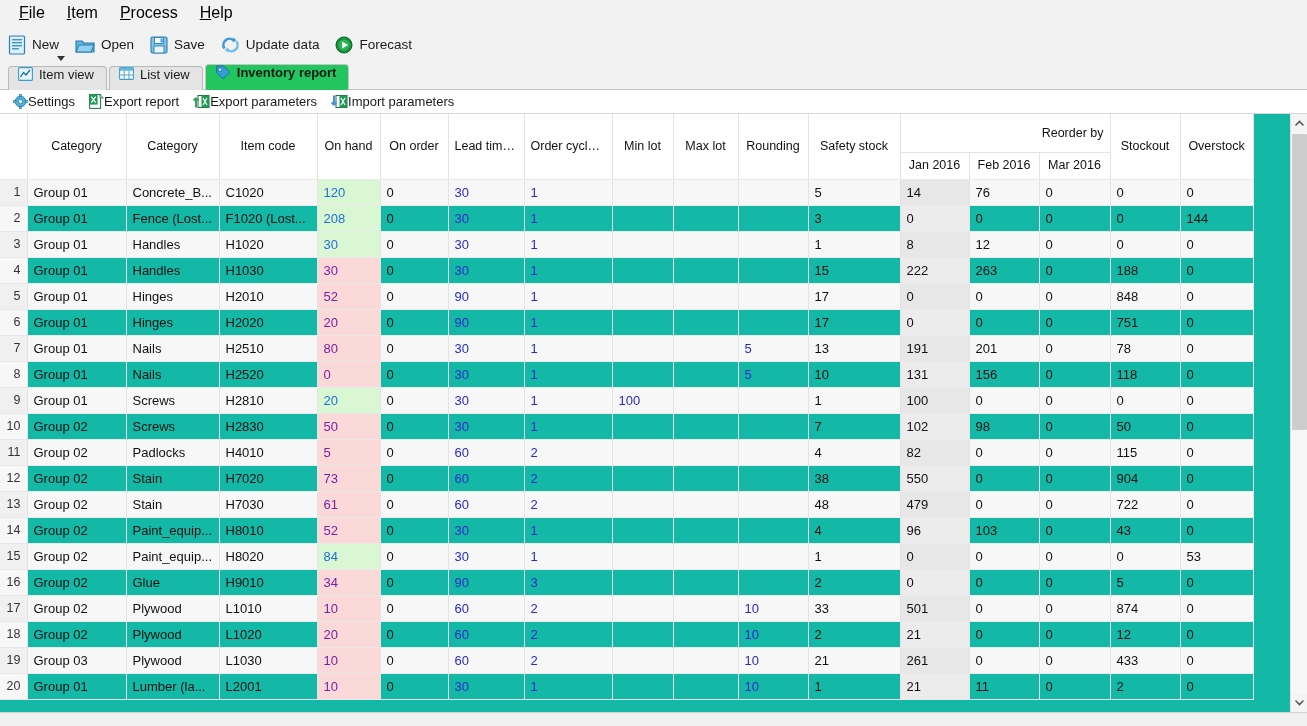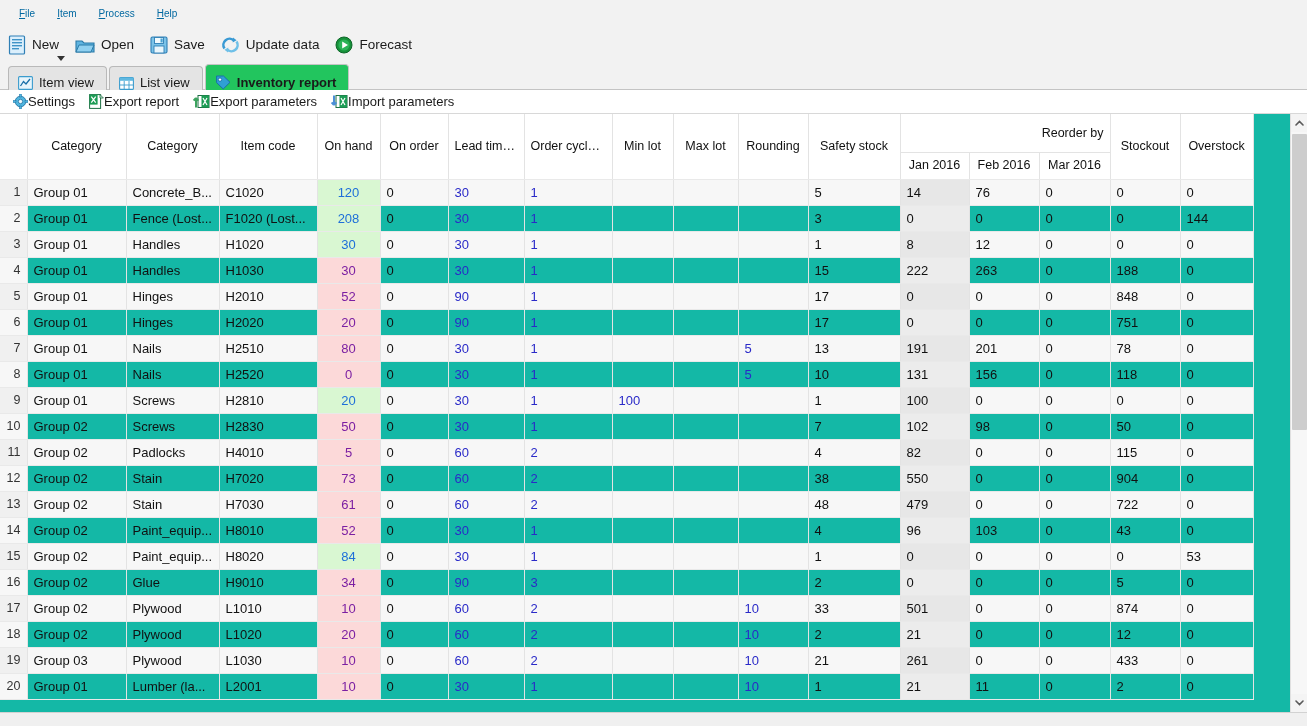--- a/index.html
+++ b/index.html
@@ -17,22 +17,22 @@
   #menubar {
     height: 27px;
     background: #f2f2f2;
     display: flex;
     align-items: center;
     padding-left: 8px;
     border-bottom: 1px solid #f2f2f2;
   }
   .menu-item {
     padding: 4px 11px;
-    font-size: 10px;
-    color: #0369a1;
+    font-size: 16px;
+    color: #000000;
     cursor: default;
     white-space: nowrap;
   }
   .menu-item .acc { text-decoration: underline; }
 
   
   #toolbar {
     height: 36px;
     background: #f2f2f2;
     display: flex;
@@ -72,21 +72,21 @@
   #tabstrip::after {
     content: "";
     position: absolute;
     left: 0; right: 0; bottom: 0;
     height: 1px;
     background: #c4c4c4;
   }
   .tab {
     height: 24px;
     display: flex;
-    align-items: flex-end;
+    align-items: flex-start;
     gap: 6px;
     padding: 0 12px 0 9px;
     font-size: 13px;
     background: #e4e4e4;
     border: 1px solid #b9b9b9;
     border-bottom: none;
     border-radius: 4px 4px 0 0;
     margin-right: 2px;
     position: relative;
     z-index: 1;
@@ -163,21 +163,21 @@
   tbody td { height: 26px; color: #111; }
   td.rownum {
     text-align: right;
     color: #333;
     font-size: 12.5px;
     padding-right: 5px;
     background: #f7f7f7;
   }
   tbody tr.alt td.rownum { background: #f0f0f0; }
   td.num-blue { color: #2a2ac8; }
-  td.onhand { font-weight: normal; text-align: center; }
+  td.onhand { font-weight: normal; }
   td.oh-green { background: #d9f7d2 !important; color: #1e6fd9; }
   td.oh-pink  { background: #fcd9d9 !important; color: #7b1fa2; }
   td.reorder-jan { background: #ececec !important; }
   tbody tr.alt td.reorder-jan { background: #e7e7e7 !important; }
   td.val { text-align: left; }
 
   
   #vscroll {
     position: absolute;
     right: 0; top: 0; bottom: 0;

